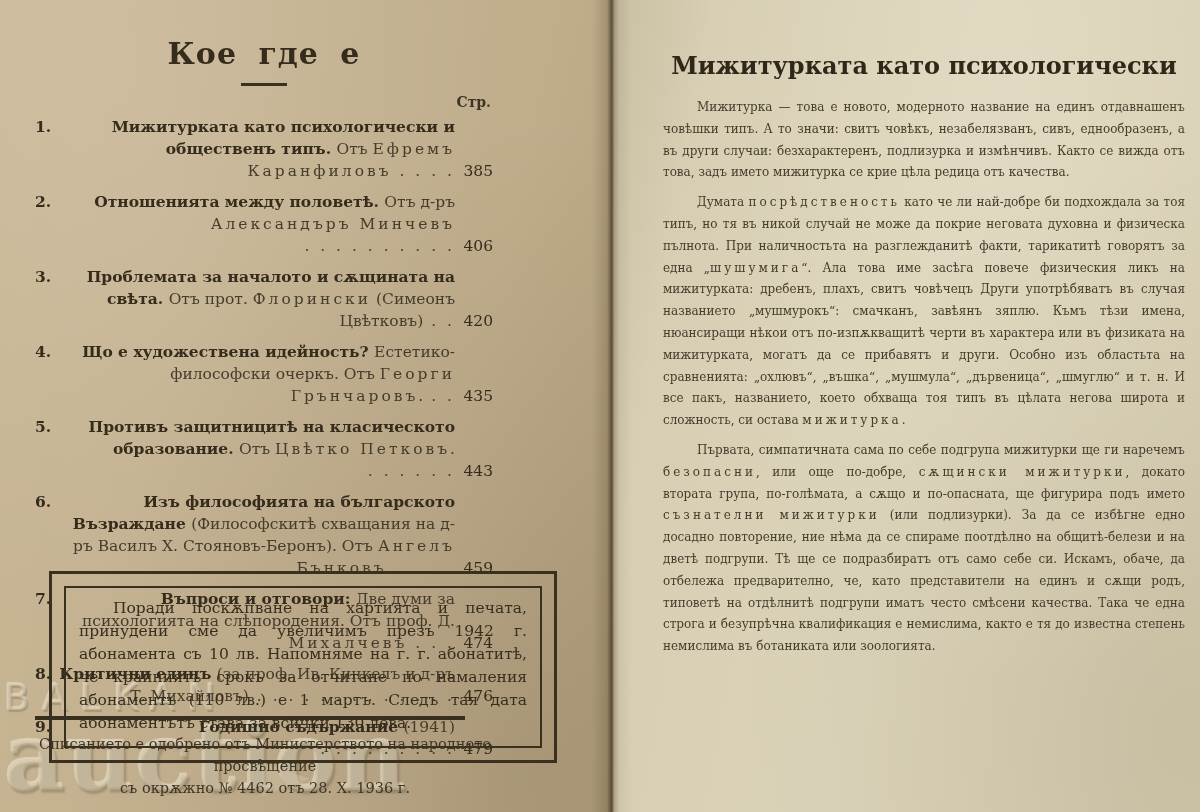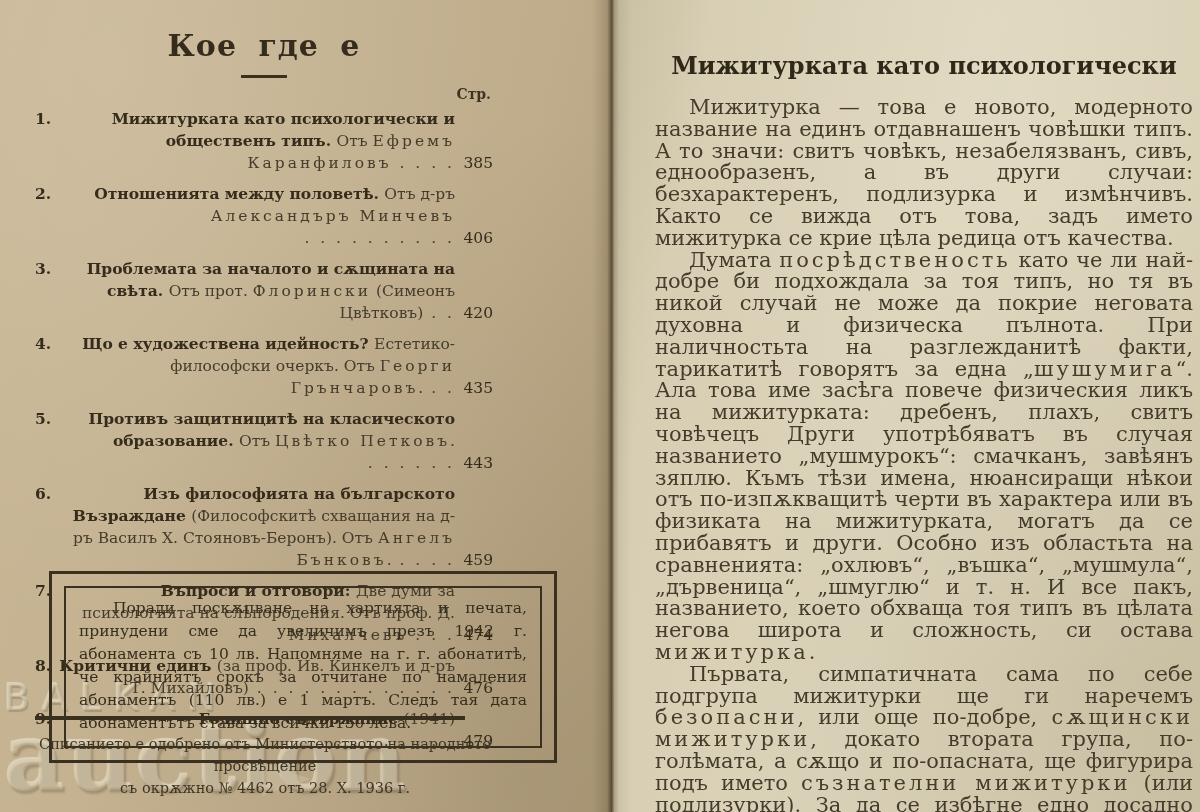--- a/index.html
+++ b/index.html
@@ -26,21 +26,21 @@
   }
   .gutter{
     position:absolute;left:592px;top:0;width:40px;height:812px;z-index:6;
     background:linear-gradient(to right,
       rgba(74,58,34,0) 0%, rgba(74,58,34,.22) 38%,
       rgba(42,31,14,.68) 50%, rgba(42,31,14,.25) 56%,
       rgba(74,58,34,.08) 68%, rgba(74,58,34,0) 100%);
     pointer-events:none;
   }
   
-  .left-inner{position:absolute;left:35px;top:28px;width:458px;z-index:2;}
+  .left-inner{position:absolute;left:35px;top:36px;width:458px;z-index:2;}
   .toc-title{
     text-align:center;font-size:30px;font-weight:bold;color:#352c1d;
     word-spacing:10px;letter-spacing:1px;margin:0;
   }
   .title-divider{width:46px;height:3px;background:#3a3020;margin:12px auto 8px;}
   .str-label{display:block;text-align:right;font-size:14px;font-weight:bold;
     color:#3d3424;margin:0 2px 6px 0;}
   .toc-list{font-size:15.5px;line-height:22px;color:#453c2b;}
   .toc-item{display:flex;align-items:flex-end;margin-bottom:9px;}
   .toc-num{flex:0 0 24px;font-weight:bold;align-self:flex-start;color:#352c1c;}
@@ -82,21 +82,21 @@
     border-left:48px solid rgba(208,196,168,.45);
     border-top:17px solid transparent;border-bottom:17px solid transparent;
   }
   
   .right-inner{position:absolute;left:43px;top:50px;width:538px;z-index:2;}
   .page-title{
     text-align:center;font-size:24px;line-height:32px;font-weight:bold;
     color:#2f2819;margin:0 0 15px 0;
   }
   .page-body p.para{
-    margin:0;text-align:justify;font-size:21px;line-height:21.8px;
+    margin:8px;text-align:justify;font-size:12px;line-height:21.8px;
     color:#453d2c;text-indent:34px;
   }
   .page-body .ls{letter-spacing:3px;}
 </style>
 </head>
 <body>
 
 <div class="page page-left">
   <div class="wm">
     <div class="wm-top">BALKAN</div>

